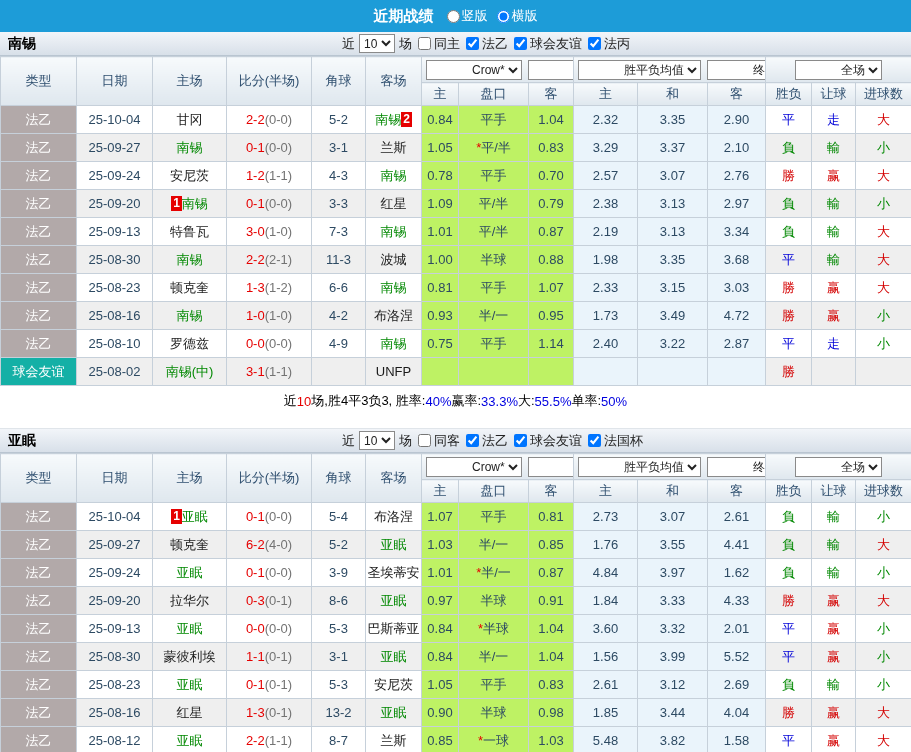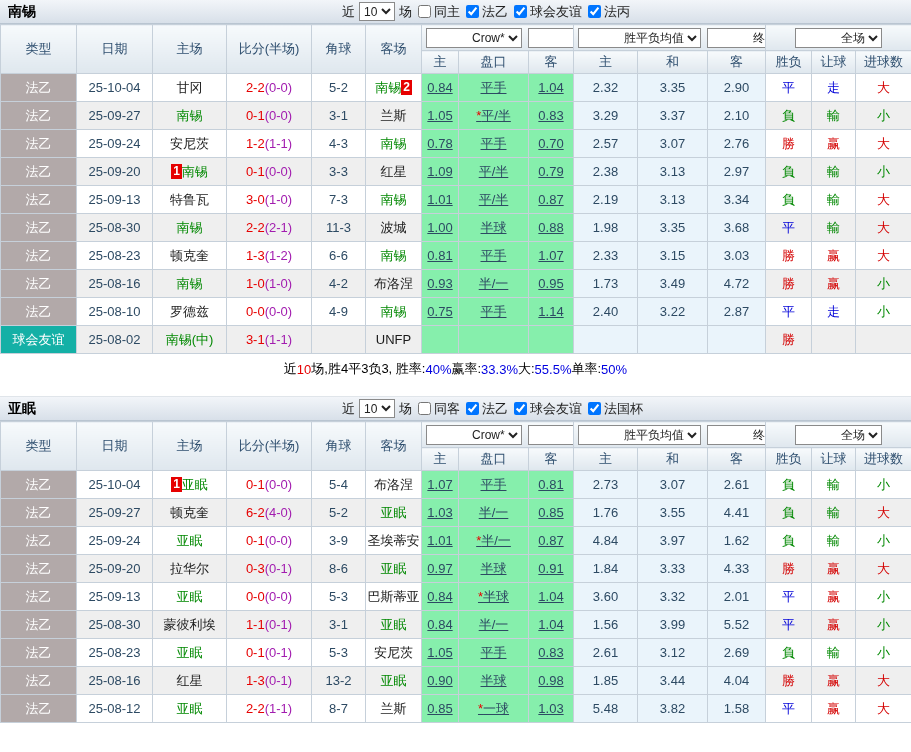--- a/index.html
+++ b/index.html
@@ -26,41 +26,52 @@
   table.stats th, table.stats td { border:1px solid #c6d0da; padding:0 1px; overflow:hidden; white-space:nowrap; }
   table.stats td { height:28px; }
   thead th { background:linear-gradient(#f7fafc,#dfe7ee); font-weight:normal; color:#2f4f6f; }
   tr.drop-row th { height:26px; }
   tr.sub-row th { height:23px; }
   .groupcell select { font-size:12px; height:20px; border:1px solid #8a8a8a; background:#fff; color:#222; margin:0 3px;padding-left:41px; }
 
   td.type-league { background:#b2a9a9; color:#fff; }
   td.type-friendly { background:#14b0a6; color:#fff; }
   tr.even td.plain { background:#efefef; }
-  td.cream { background:#86efac;text-decoration:underline; }
+  td.cream { background:#bef264; }
   td.lblue { background:#eaf4fb; }
   .green-team { color:#008800; }
   td.team { color:#1a1a1a;margin-left:44px; }
   .score-main { color:#e60000; }
-  .half-score { color:#a21caf; }
+  .half-score { color:#737373; }
   .badge { display:inline-block; background:#e60000; color:#fff; font-size:12px; font-weight:bold; padding:0 2px; line-height:15px; vertical-align:1px; }
   .star { color:#e60000; }
   .res-red { color:#d40000; }
   .res-green { color:#008800; }
   .res-blue { color:#0000d8; }
 
   .summary { height:30px; display:flex; align-items:center; justify-content:center; font-size:13px; color:#000; }
   .sum-dark { color:#000; }
   .sum-red { color:#e60000; }
   .sum-blue { color:#0000e0;text-align:right; }
 </style>
 </head>
 <body>
 
 <div class="page">
+  <div class="topbar">
+    <span class="title">近期战绩</span>
+    <label>
+      <input type="radio" name="layout" style="">
+      <span>竖版</span>
+    </label>
+    <label>
+      <input type="radio" name="layout" checked="" style="">
+      <span>横版</span>
+    </label>
+  </div>
   <div>
   <div class="section">
     <div class="section-bar">
       <span class="team-name">南锡</span>
       <span class="filters">
             <span class="flabel">近</span>
             <select class="sel"><option>10</option></select>
             <span class="flabel">场</span>
             <input class="cb" type="checkbox" style="">
             <span class="flabel">同主</span>

